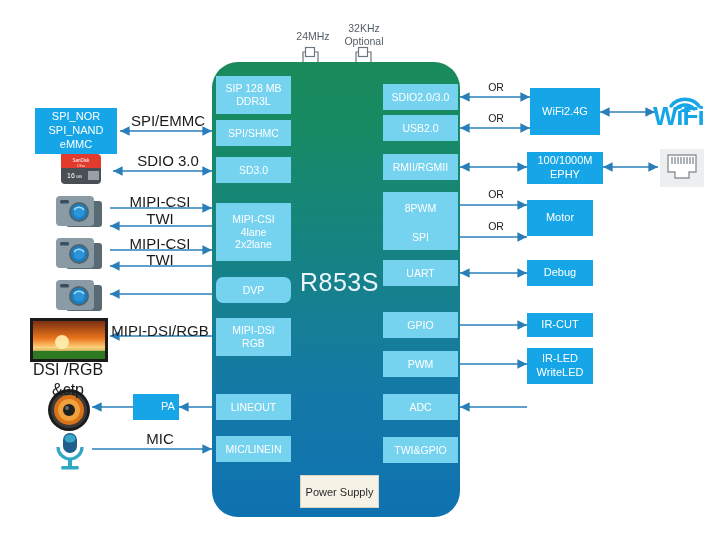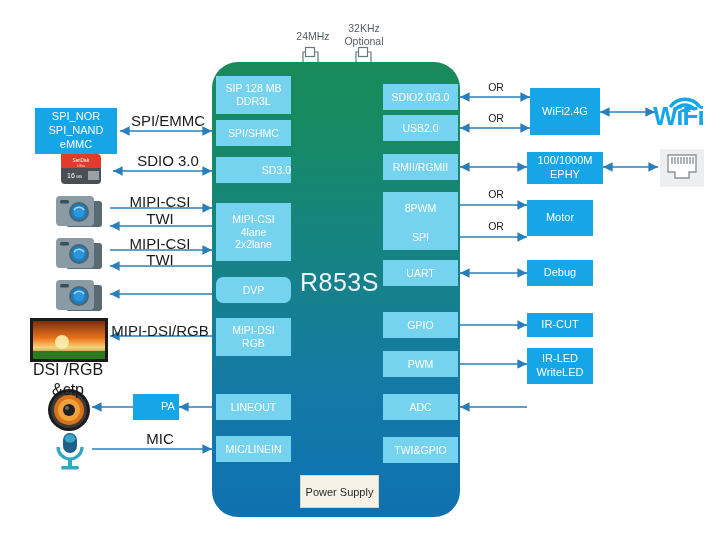--- a/index.html
+++ b/index.html
@@ -128,21 +128,21 @@
 
   <div class="abs port left" style="top:76px;height:38px;">
     <div>
       <span>SIP 128 MB</span><br>
       <span>DDR3L</span>
     </div>
   </div>
   <div class="abs port left" style="top:120px;height:26px;">
     <span>SPI/SHMC</span>
   </div>
-  <div class="abs port left" style="top:157px;height:26px;justify-content:flex-end;">
+  <div class="abs port left" style="top:157px;height:26px;">
     <span>SD3.0</span>
   </div>
   <div class="abs port left" style="top:203px;height:58px;">
     <div>
       <span>MIPI-CSI</span><br>
       <span>4lane</span><br>
       <span>2x2lane</span>
     </div>
   </div>
   <div class="abs port left" style="top:277px;height:26px;border-radius:7px;">

